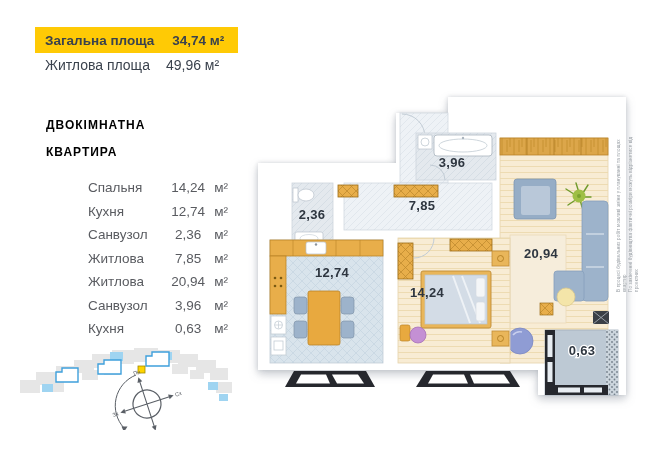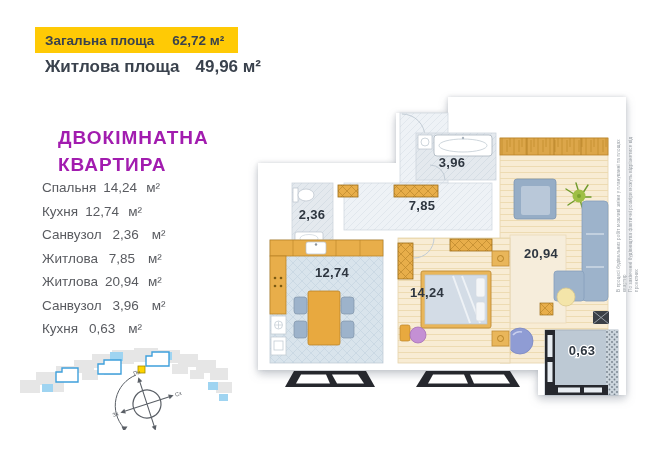--- a/index.html
+++ b/index.html
@@ -3,28 +3,28 @@
 <meta charset="utf-8">
 <style>
   html,body{margin:0;padding:0;background:#fff;}
   .page{position:relative;width:650px;height:430px;background:#ffffff;overflow:hidden;
         font-family:"Liberation Sans",sans-serif;color:#3A424D;}
   
   .banner{position:absolute;left:35px;top:27px;height:26px;background:#FFCA05;
           display:flex;align-items:center;padding:0 14px 0 10px;gap:18px;
           font-weight:700;font-size:13.5px;color:#3A424D;}
   .living-row{position:absolute;left:45px;top:57px;display:flex;gap:16px;
-          font-weight:700;font-size:17px;color:#3A424D;text-align:right;}
-  
-  .title{position:absolute;left:42px;top:108px;margin:16px;font-size:19px;font-weight:600;
-         color:#a21caf;letter-spacing:1px;line-height:27px;}
+          font-weight:400;font-size:14px;color:#3A424D;text-align:right;}
+  
+  .title{position:absolute;left:42px;top:108px;margin:4px;font-size:12px;font-weight:600;
+         color:#000000;letter-spacing:1px;line-height:27px;}
   
   .rooms{position:absolute;left:42px;top:176px;width:186px;list-style:none;margin:0;padding:0;
          font-size:13.5px;color:#595B60;}
-  .rooms li{display:flex;justify-content:flex-start;align-items:center;height:23.5px;}
+  .rooms li{display:flex;justify-content:space-between;align-items:center;height:23.5px;margin-left:46px;}
   .rooms .rval{display:flex;align-items:baseline;}
   .rooms .num{display:inline-block;width:48px;text-align:center;}
   .rooms .unit{margin-left:2px;}
   
   .plan{position:absolute;left:248px;top:83px;}
   .shell{filter:drop-shadow(0 4px 5px rgba(60,70,90,.25)) drop-shadow(0 0 2px rgba(60,70,90,.18));}
   .plan text{font-family:"Liberation Sans",sans-serif;font-weight:700;font-size:13px;
              fill:#2E3640;text-anchor:middle;letter-spacing:.3px;}
   text.balcony-label{stroke:#ffffff;stroke-width:2.5px;paint-order:stroke;}
   .minimap{position:absolute;left:12px;top:338px;}
@@ -35,21 +35,21 @@
               font-size:4.5px;line-height:6px;color:#9aa0a6;letter-spacing:.2px;}
   .disclaimer span{display:block;}
 </style>
 </head>
 <body>
 
 <div class="page">
 
   <div class="banner">
     <span>Загальна площа</span>
-    <span>62,72 м²</span>
+    <span>34,74 м²</span>
   </div>
   <div class="living-row">
     <span>Житлова площа</span>
     <span>49,96 м²</span>
   </div>
 
   <h1 class="title">
     <span>ДВОКІМНАТНА</span><br>
     <span>КВАРТИРА</span>
   </h1>

